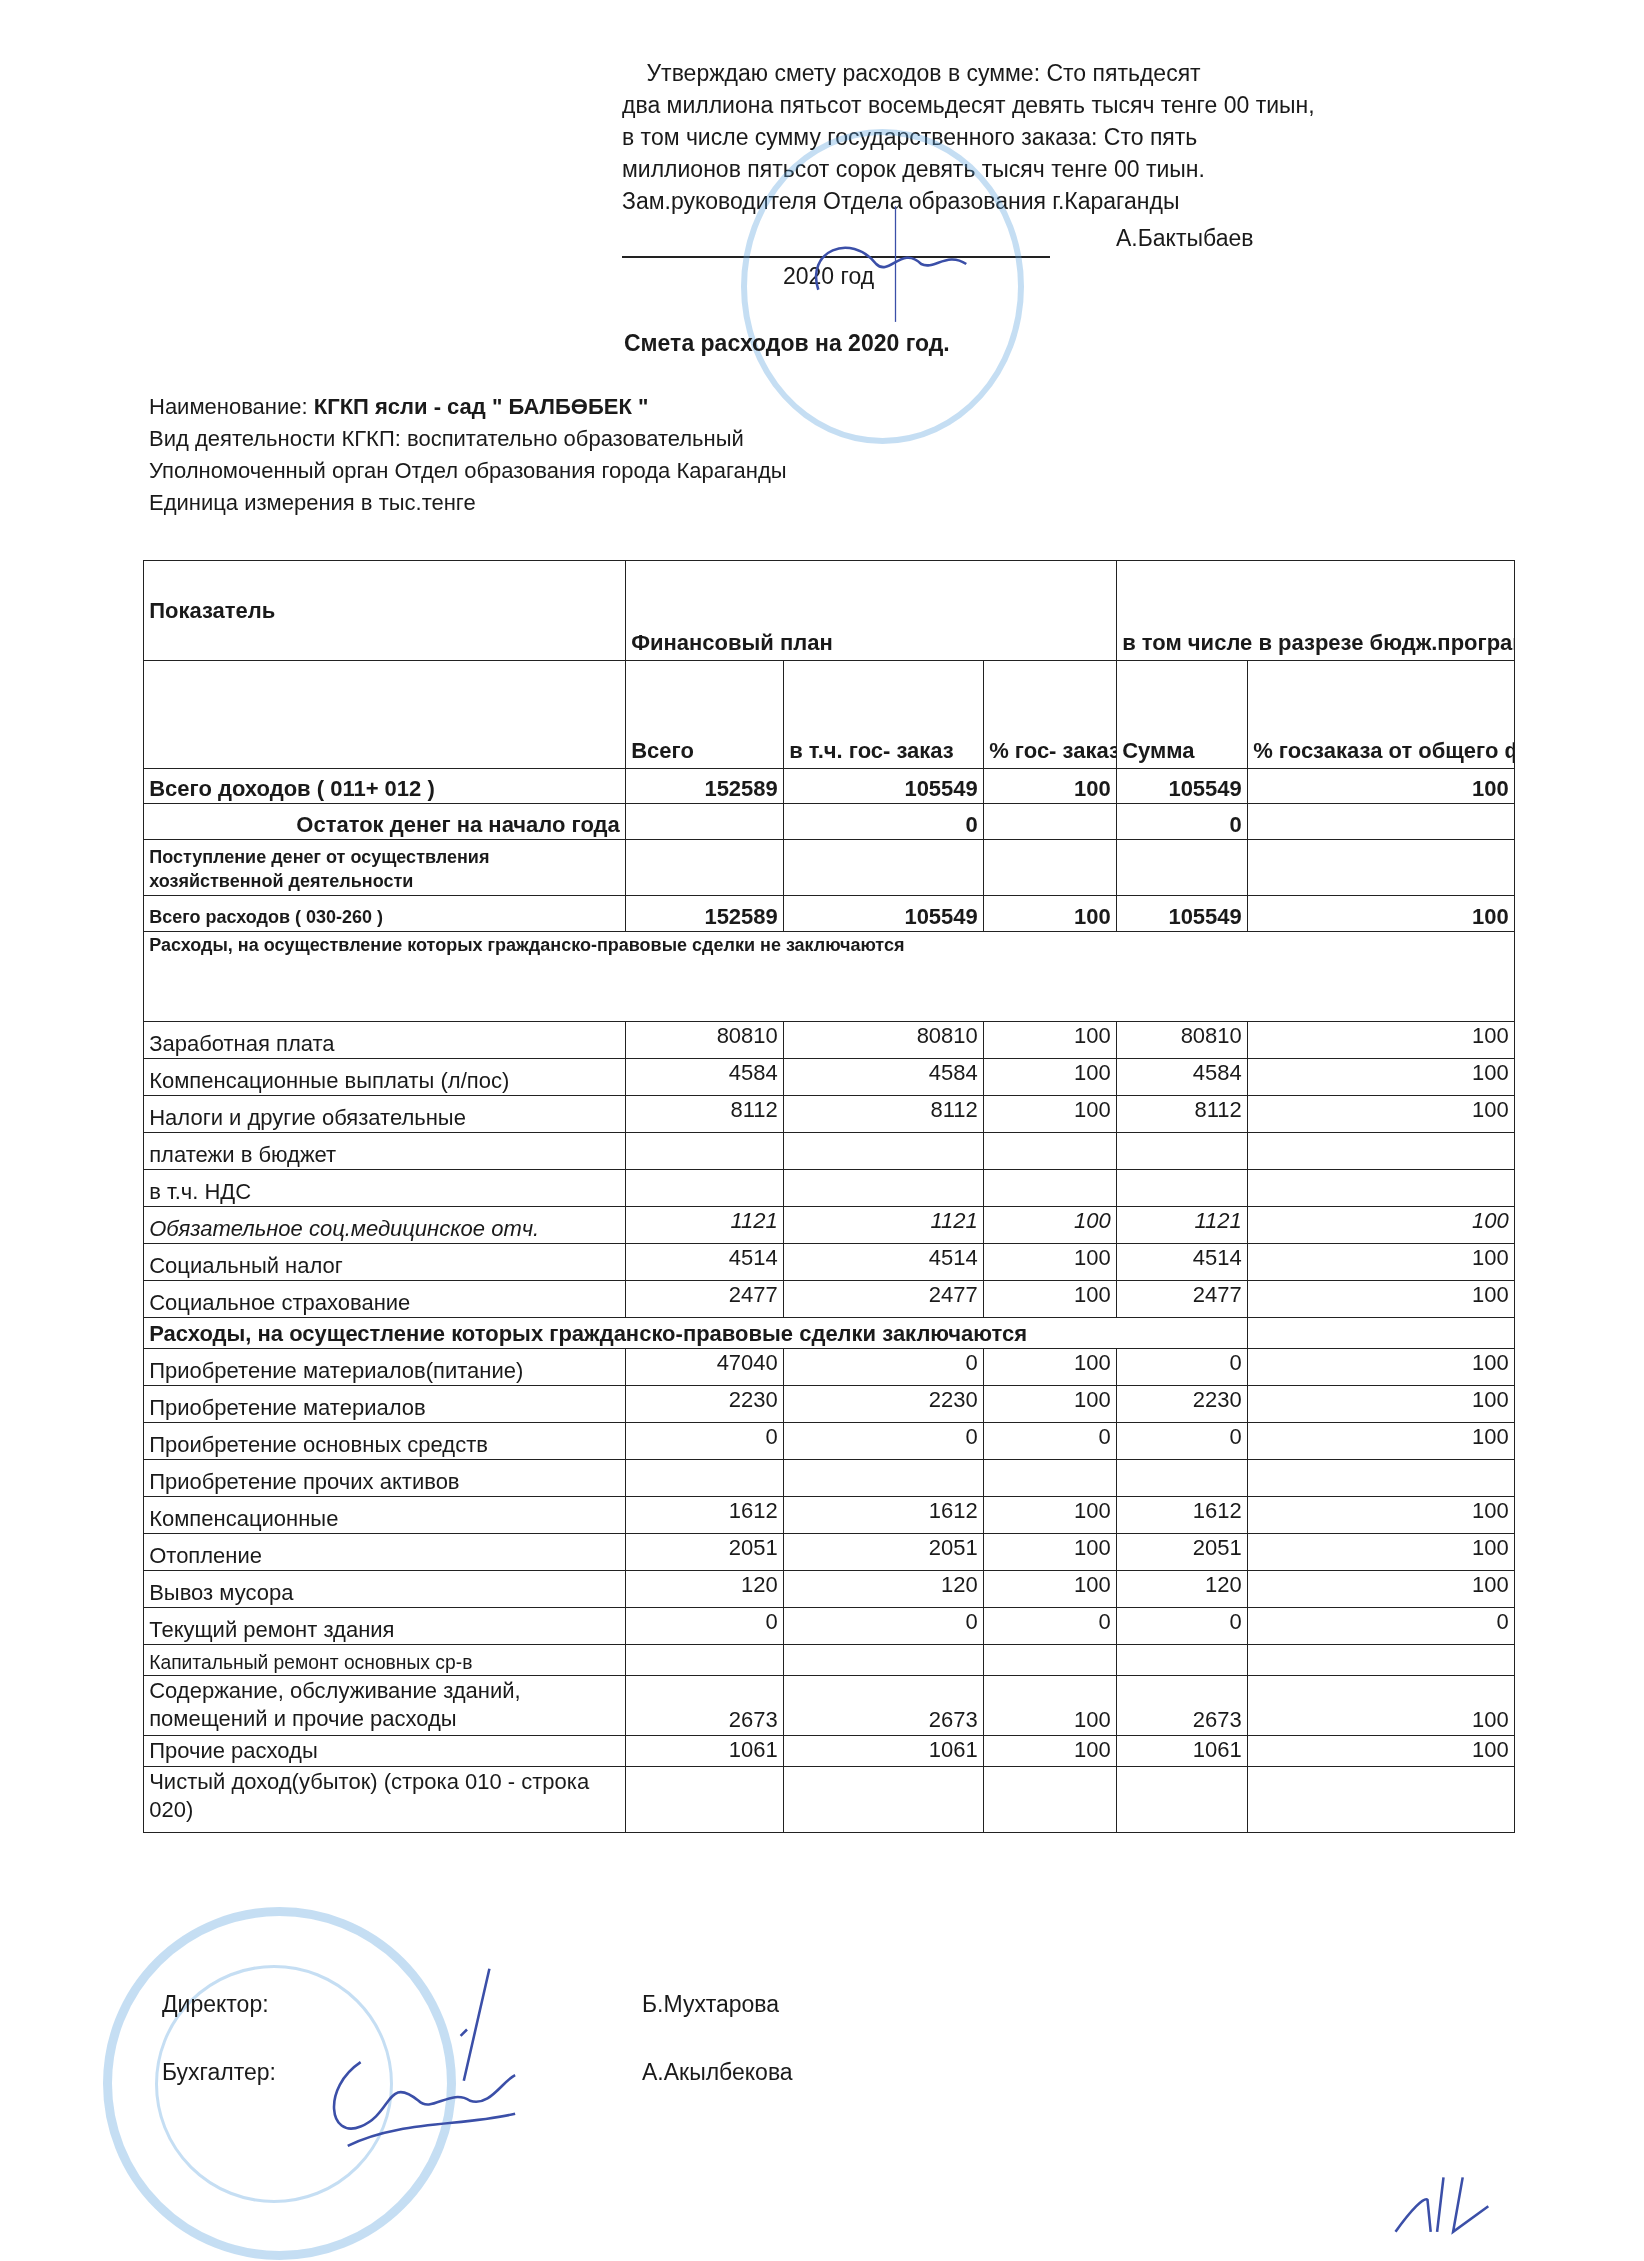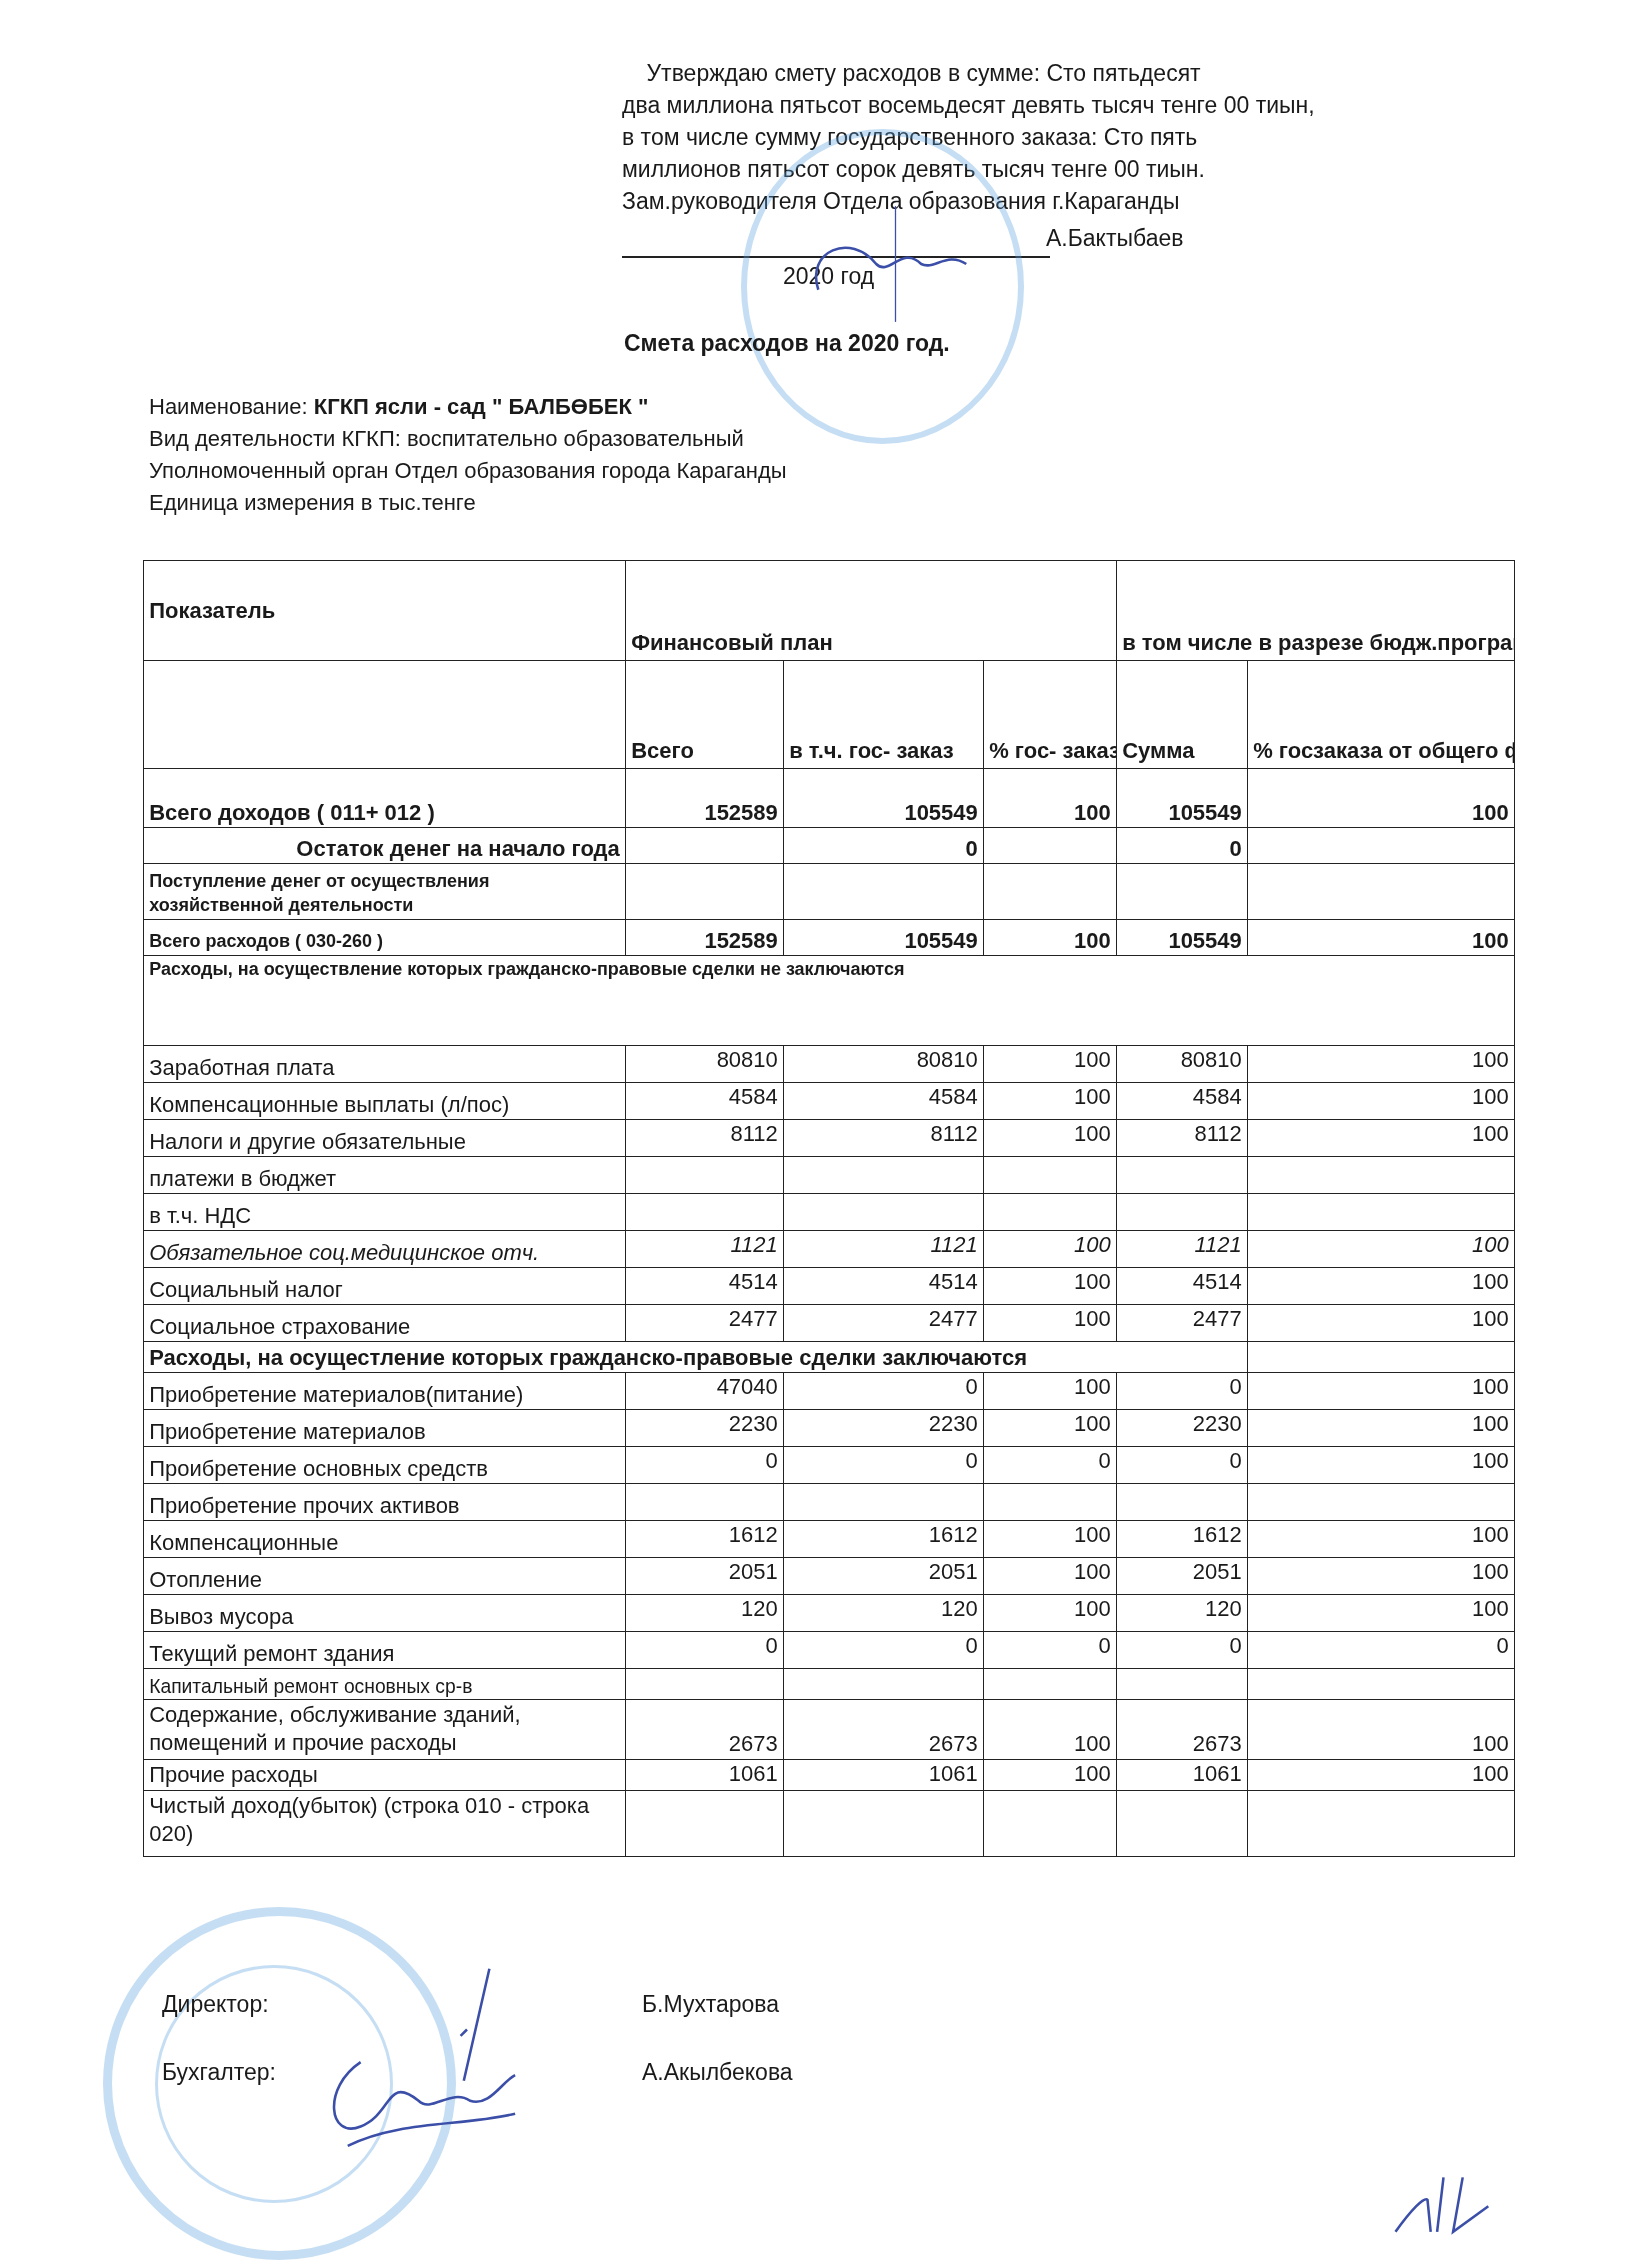--- a/index.html
+++ b/index.html
@@ -28,21 +28,21 @@
 </head>
 <body>
 
 <div class="abs line approve">
   <div style="padding-left:24.5px">Утверждаю смету расходов в сумме: Сто пятьдесят</div>
   <div>два миллиона пятьсот восемьдесят девять тысяч тенге 00 тиын,</div>
   <div>в том числе сумму государственного заказа: Сто пять</div>
   <div>миллионов пятьсот сорок девять тысяч тенге  00 тиын.</div>
   <div>Зам.руководителя Отдела образования г.Караганды</div>
 </div>
-<div class="abs line" style="left:1046px;top:222px;">А.Бактыбаев</div>
+<div class="abs line" style="left:1116px;top:222px;">А.Бактыбаев</div>
 <div class="sig-rule"></div>
 <div class="abs line" style="left:783px;top:260px;">2020 год</div>
 
 <div class="stamp" style="left:741px;top:129px;width:271px;height:303px;"></div>
 <svg class="pen" style="left:799px;top:193px;" width="193" height="142" viewBox="0 0 300 220">
   <path d="M30 150 C10 90 80 60 120 110 C140 130 160 80 190 110 C210 120 230 90 260 110" stroke="#3b4fa8" stroke-width="4" fill="none"></path>
   <path d="M150 20 L150 200" stroke="#3b4fa8" stroke-width="2" fill="none"></path>
 </svg>
 
 <div class="abs line bold" style="left:624px;top:327px;">Смета расходов на 2020 год.</div>
@@ -72,21 +72,21 @@
   <tr class="hdr" style="height:108px">
     <td></td>
     <td>Всего</td>
     <td>в т.ч. гос- заказ</td>
     <td>% гос- заказа</td>
     <td>Сумма</td>
     <td>% госзаказа от общего финплана</td>
   </tr>
   </tbody>
     <tbody id="rows">
-      <tr style="height: 59px;">
+      <tr style="height: 35px;">
         <td class="lbl" style="font-weight: bold;">Всего доходов ( 011+ 012 )</td>
         <td class="num" style="font-weight: bold;">152589</td>
         <td class="num" style="font-weight: bold;">105549</td>
         <td class="num" style="font-weight: bold;">100</td>
         <td class="num" style="font-weight: bold;">105549</td>
         <td class="num" style="font-weight: bold;">100</td>
       </tr>
       <tr style="height: 36px;">
         <td class="lbl" style="font-weight: bold; text-align: right;">Остаток денег на начало года</td>
         <td class="num" style="font-weight: bold;"></td>

